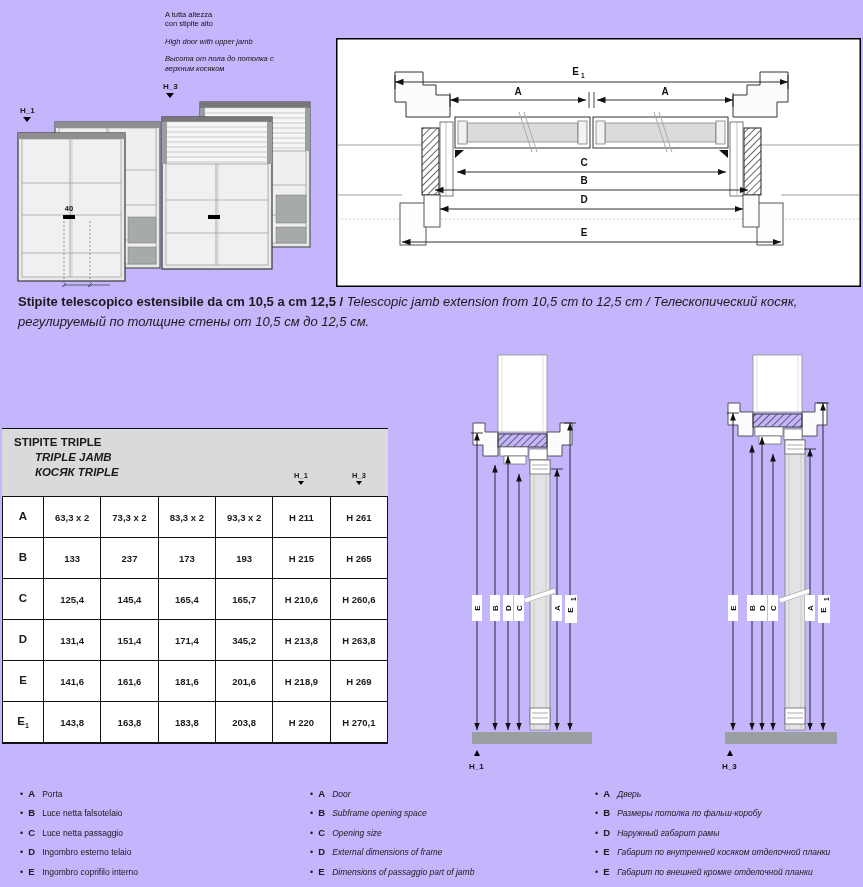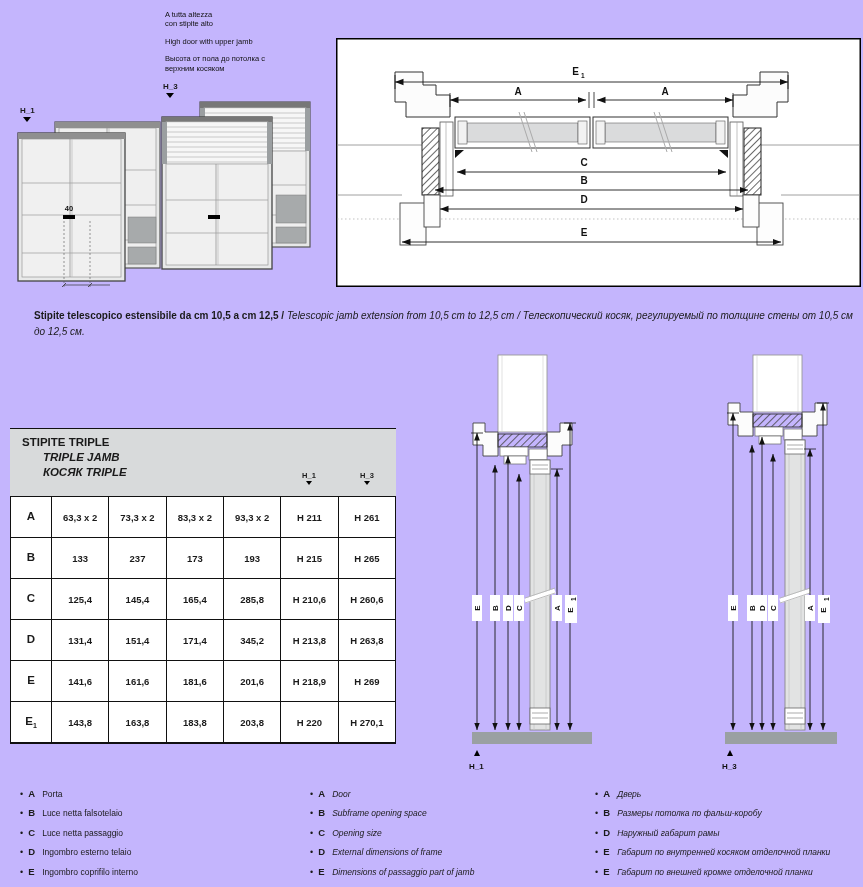--- a/index.html
+++ b/index.html
@@ -2,29 +2,29 @@
 <html><head>
 <meta charset="utf-8">
 <style>
   html,body{margin:0;padding:0;background:#fff;}
   .page{position:relative;width:863px;height:887px;background:#c4b5fd;overflow:hidden;
         font-family:"Liberation Sans",sans-serif;color:#1a1a1a;}
   .abs{position:absolute;}
   
   .anno{font-size:7.5px;line-height:1.25;color:#111;}
   .anno .blk{margin-bottom:8px;}
-  .anno .ital{}
+  .anno .ital{font-style:italic;}
   
   .hmark{display:flex;flex-direction:column;align-items:flex-start;}
   .hm-text{font-weight:bold;font-size:8px;}
   .tri-down{width:0;height:0;border-left:4px solid transparent;border-right:4px solid transparent;
             border-top:5px solid #000;margin:2px 0 0 3px;}
   .tri-down.small{border-left-width:3px;border-right-width:3px;border-top-width:4px;margin:1px auto 0;}
   
-  .caption{font-size:10px;line-height:1.55;margin:16px;}
+  .caption{font-size:13px;line-height:1.55;margin:0;}
   .caption b{font-weight:bold;font-style:normal;}
   .caption i{font-style:italic;}
   
   .tablewrap{width:386px;border-bottom:1px solid #111;}
   .thead{position:relative;background:#d8dadb;border-top:1px solid #111;height:68px;
          padding:6px 0 0 12px;box-sizing:border-box;}
   .thead .t1{font-weight:bold;font-size:11.5px;line-height:1.3;}
   .thead .t2,.thead .t3{font-weight:bold;font-style:italic;font-size:11.5px;line-height:1.3;margin-left:21px;}
   .hcol{position:absolute;top:42px;width:58px;text-align:center;font-weight:bold;font-size:7.5px;}
   table.dims{border-collapse:collapse;width:386px;table-layout:fixed;}
@@ -230,21 +230,21 @@
     <text class="lbl" x="248" y="165" text-anchor="middle">D</text>
     <line class="dim" x1="104" y1="171" x2="407" y2="171" marker-start="url(#mA)" marker-end="url(#mA)"></line>
     <text class="lbl" x="248" y="198" text-anchor="middle">E</text>
     <line class="dim" x1="66" y1="204" x2="445" y2="204" marker-start="url(#mA)" marker-end="url(#mA)"></line>
   </svg>
 
   <p class="caption abs" style="left:18px;top:292px;width:820px">
     <b>Stipite telescopico estensibile da cm 10,5 a cm 12,5 / </b><i>Telescopic jamb extension from 10,5 cm to 12,5 cm / Телескопический косяк, регулируемый по толщине стены от 10,5 см до 12,5 см.</i>
   </p>
 
-  <div class="tablewrap abs" style="left:10px;top:428px">
+  <div class="tablewrap abs" style="left:2px;top:428px">
     <div class="thead">
       <div class="t1">STIPITE TRIPLE</div>
       <div class="t2">TRIPLE JAMB</div>
       <div class="t3">КОСЯК TRIPLE</div>
       <div class="hcol" style="left:270px">
         <span>H_1</span>
         <span class="tri-down small" style="display:block"></span>
       </div>
       <div class="hcol" style="left:328px">
         <span>H_3</span>
@@ -269,21 +269,21 @@
         <td>173</td>
             <td>193</td>
         <td>H 215</td>
             <td>H 265</td>
       </tr>
       <tr>
         <td class="rl"><span>C</span><sub></sub></td>
         <td>125,4</td>
             <td>145,4</td>
         <td>165,4</td>
-            <td>285,8</td>
+            <td>165,7</td>
         <td>H 210,6</td>
             <td>H 260,6</td>
       </tr>
       <tr>
         <td class="rl"><span>D</span><sub></sub></td>
         <td>131,4</td>
             <td>151,4</td>
         <td>171,4</td>
             <td>345,2</td>
         <td>H 213,8</td>

